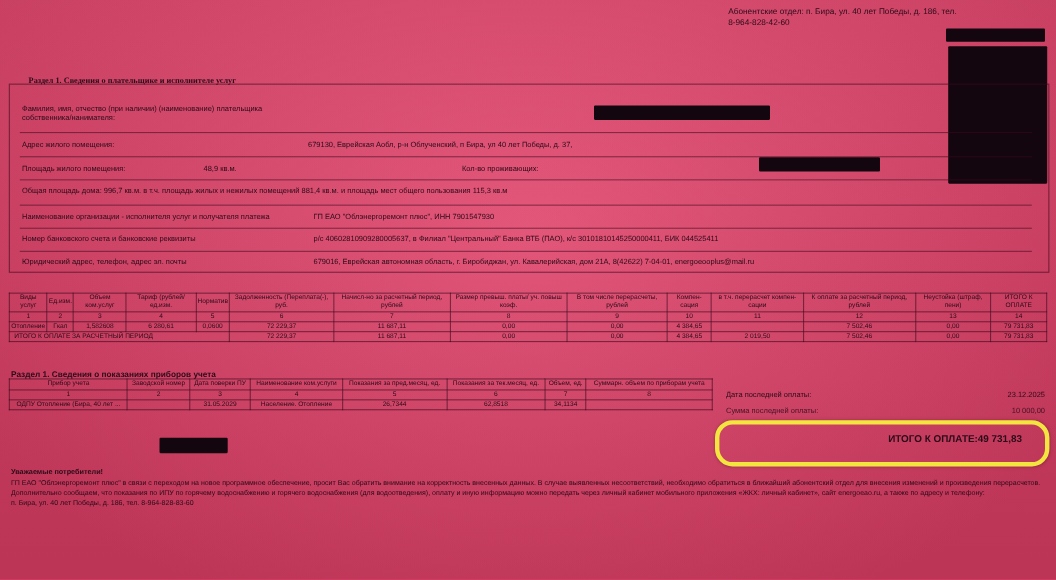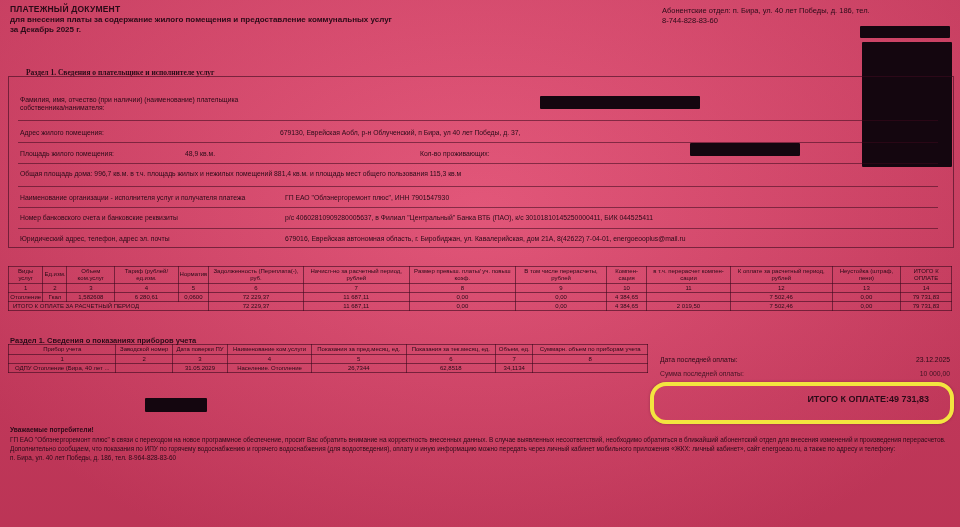--- a/index.html
+++ b/index.html
@@ -75,29 +75,24 @@
   .datepay{position:absolute;right:10px;top:356px;width:290px;display:flex;justify-content:space-between;font-size:6.8px;}
   .datepay2{position:absolute;right:10px;top:370px;width:290px;display:flex;justify-content:space-between;font-size:6.8px;opacity:.85;}
 
   .bigredact{position:absolute;}
 </style>
 </head>
 <body>
 
 <div class="doc">
 
-  <div class="hdr">
-    <div class="t1">ПЛАТЕЖНЫЙ ДОКУМЕНТ</div>
-    <div class="t2">для внесения платы за содержание жилого помещения и предоставление коммунальных услуг</div>
-    <div class="t3">за Декабрь 2025 г.</div>
-  </div>
 
   <div class="abon">
     <div>Абонентские отдел: п. Бира, ул. 40 лет Победы, д. 186, тел.</div>
-    <div>8-744-828-83-60</div>
+    <div>8-964-828-42-60</div>
   </div>
 
   <div class="redact bigredact" style="left:860px;top:26px;width:90px;height:12px;"></div>
   <div class="redact bigredact" style="left:862px;top:42px;width:90px;height:125px;"></div>
 
 
   <div class="sect s1">Раздел 1. Сведения о плательщике и исполнителе услуг</div>
   <div class="box1"></div>
 
   <div class="row-lbl" style="left:20px;top:96px;width:230px;">Фамилия, имя, отчество (при наличии) (наименование) плательщика собственника/нанимателя:</div>

